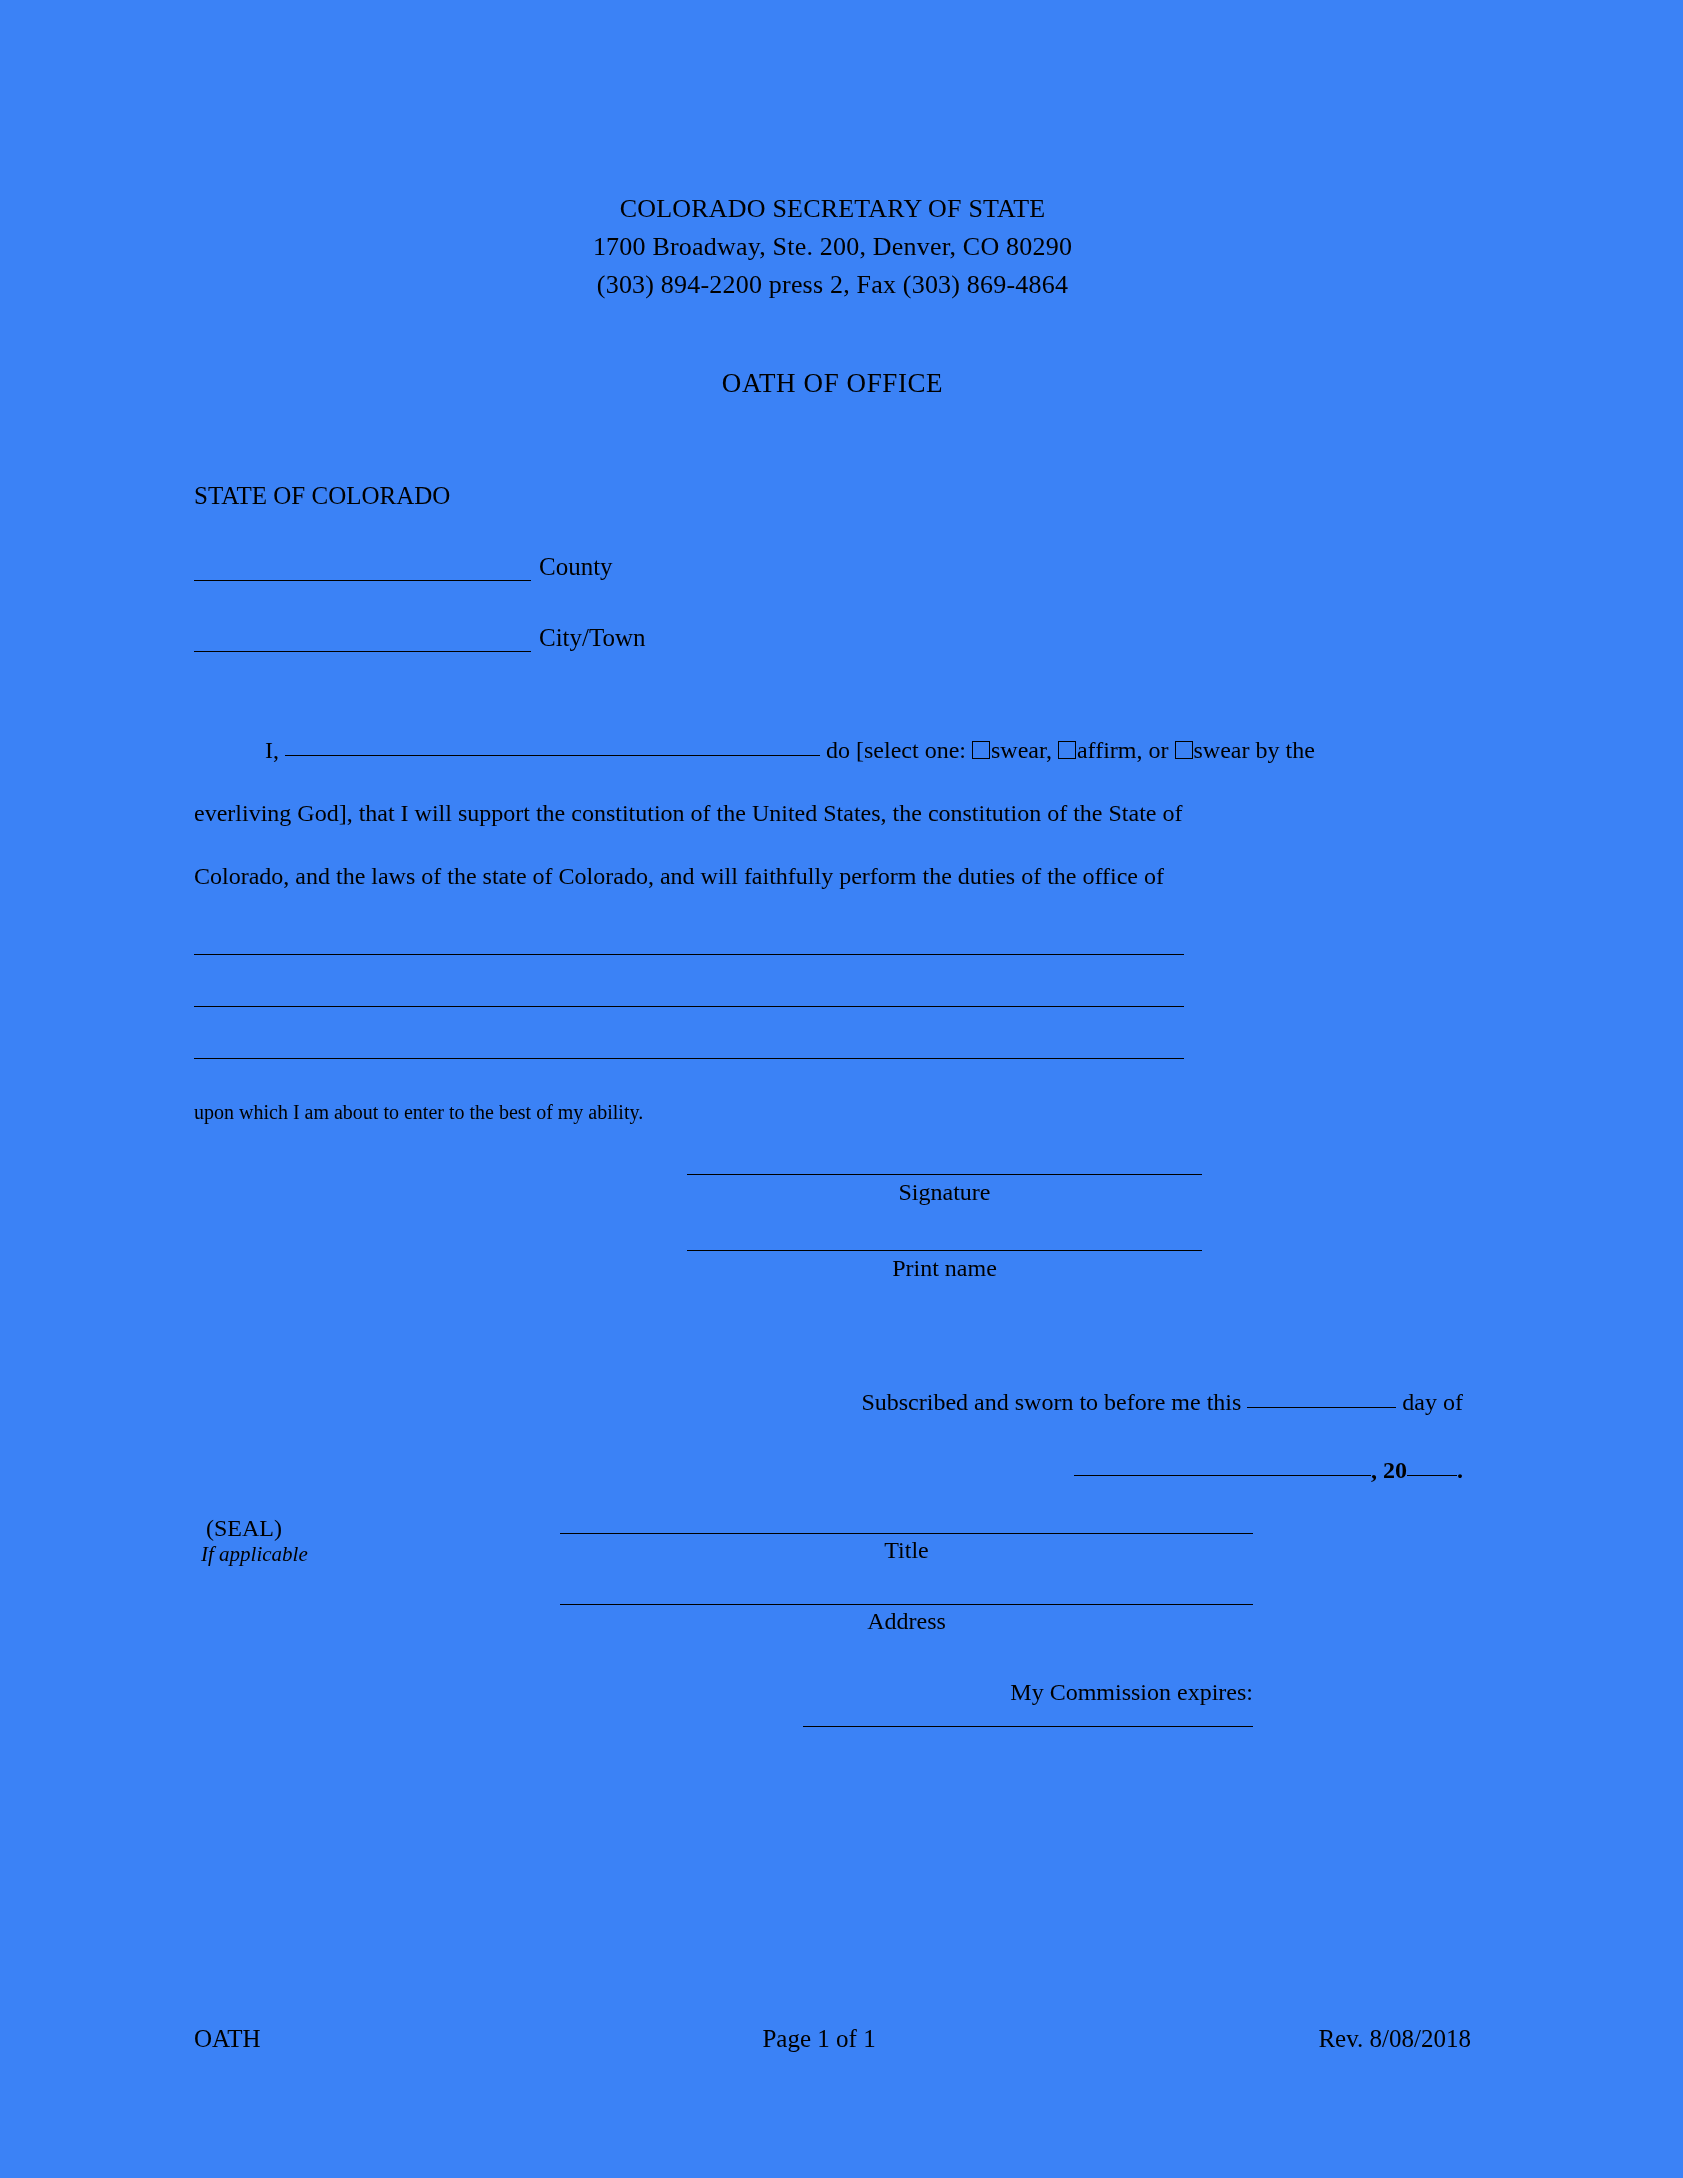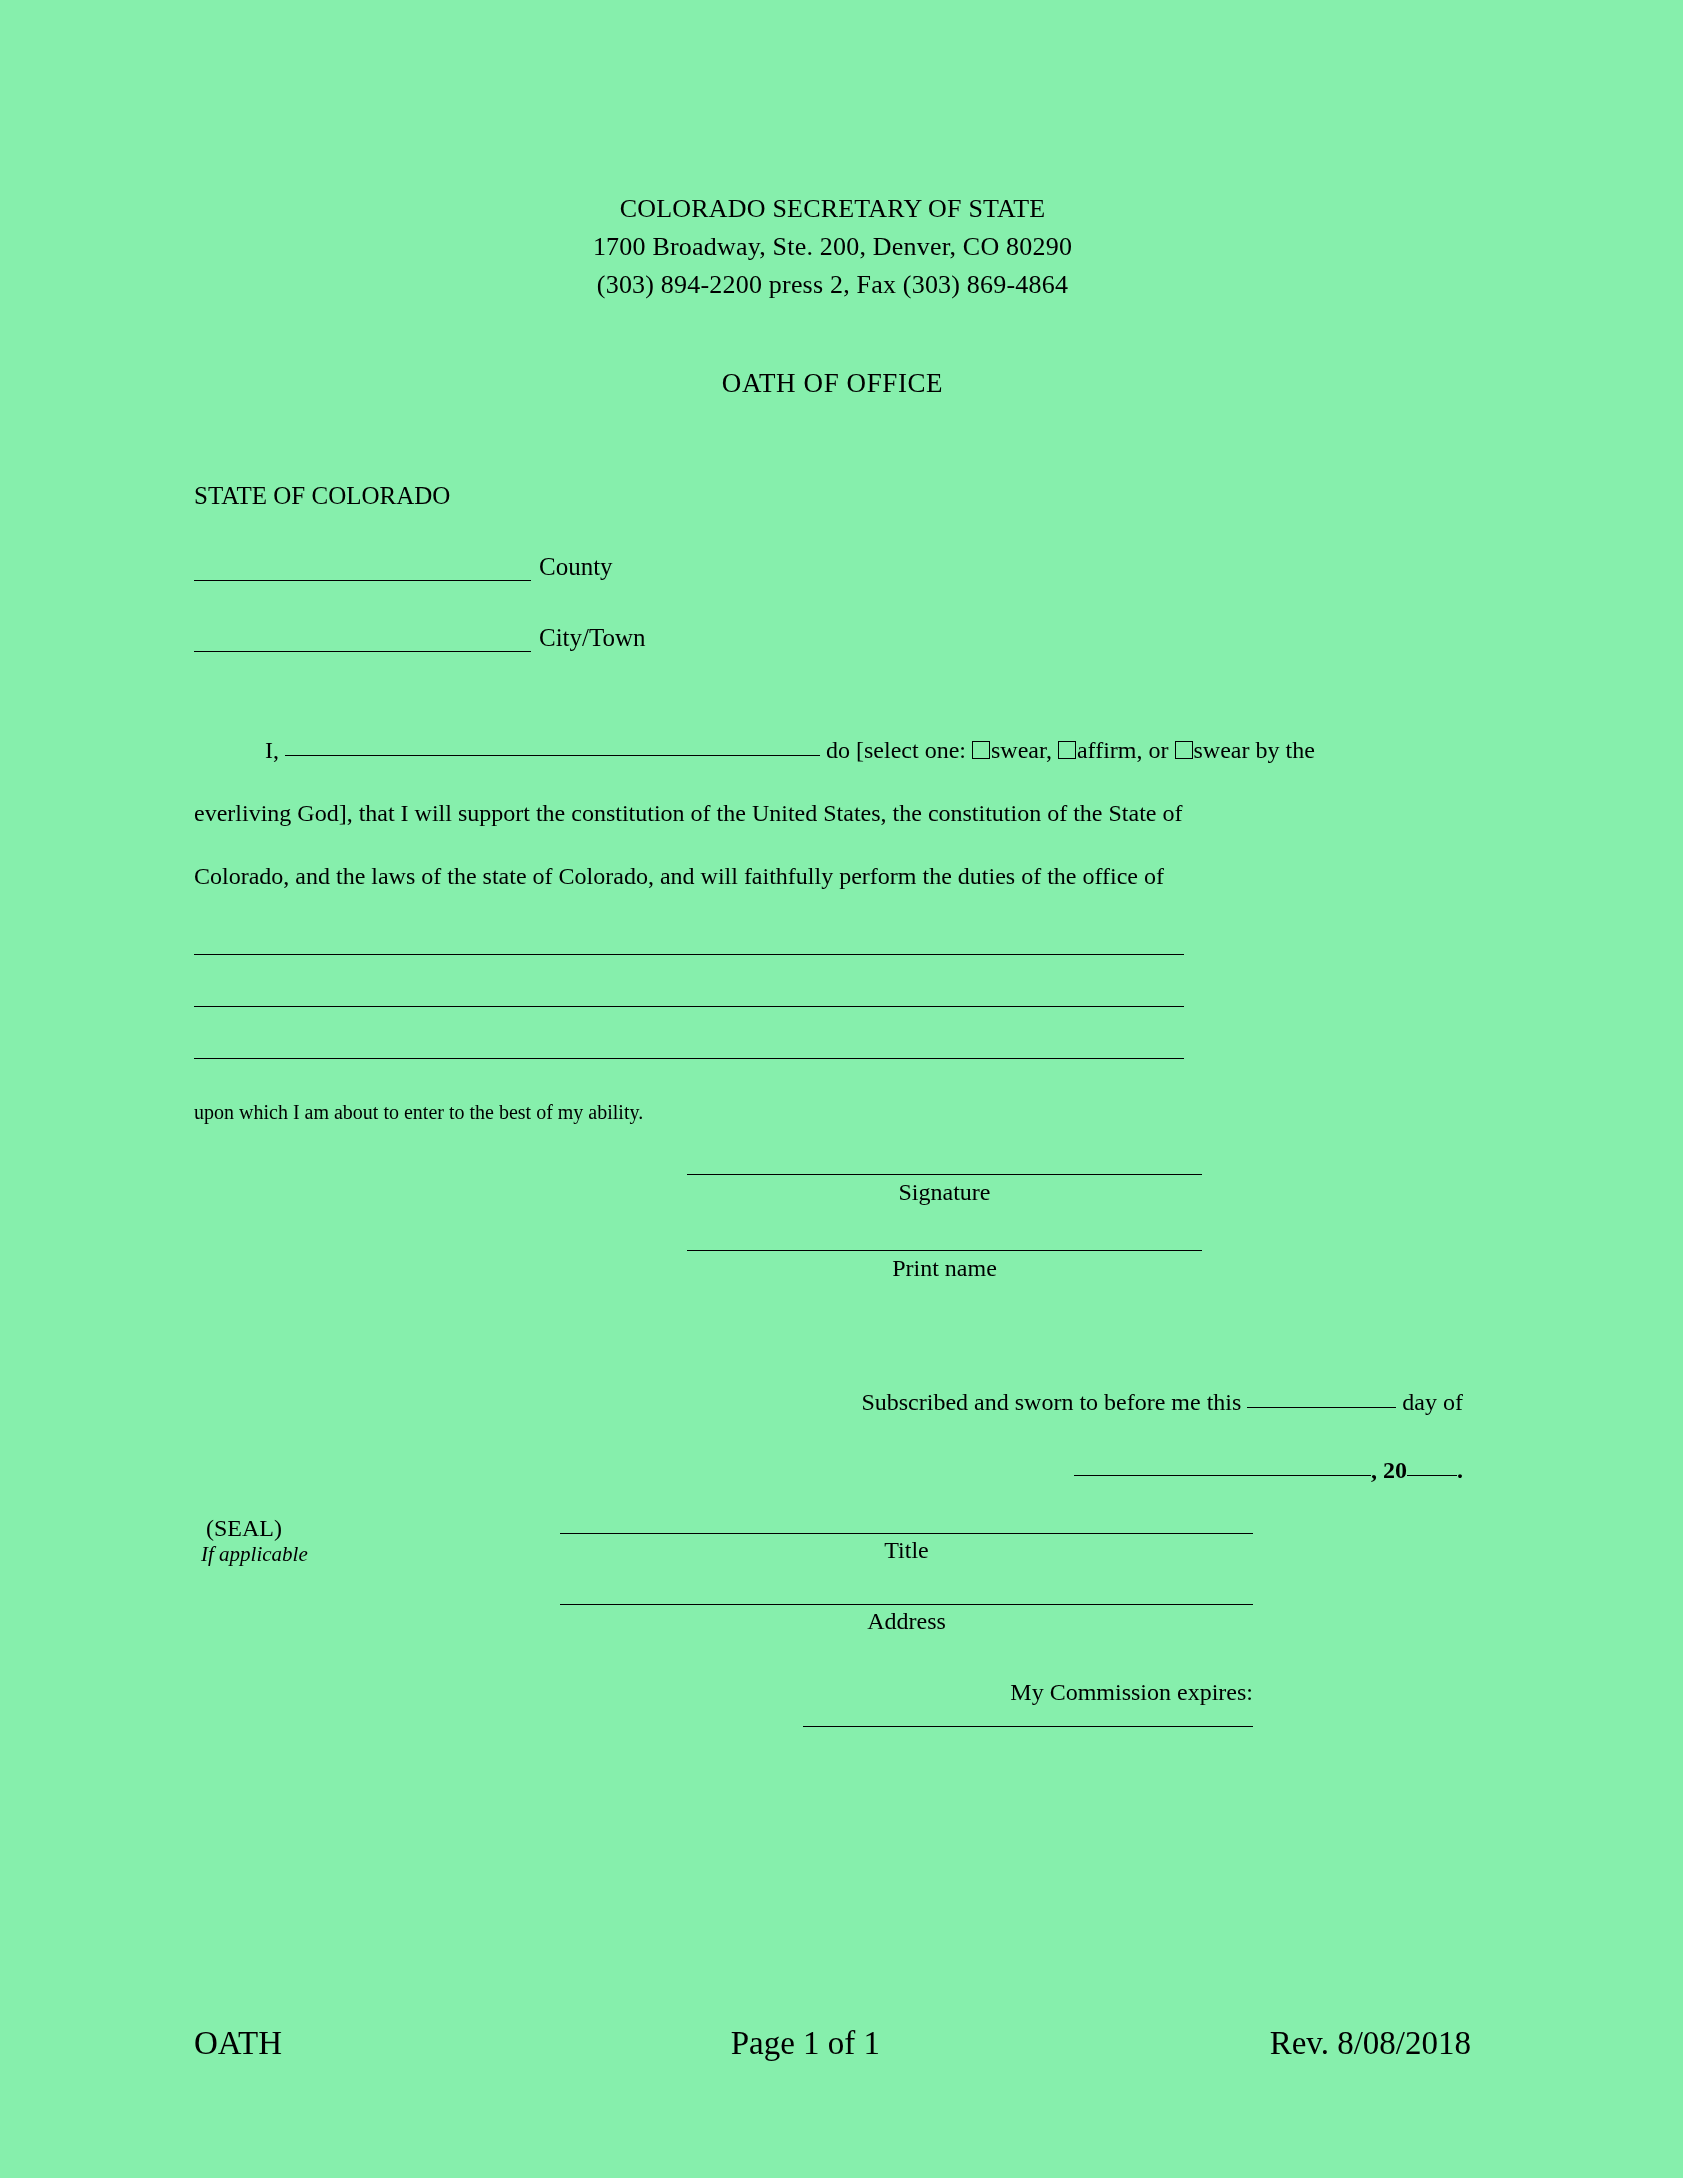--- a/index.html
+++ b/index.html
@@ -13,21 +13,21 @@
     font-family: "Liberation Serif", serif;
     color: #000000;
     position: relative;
     overflow: hidden;
   }
   .page {
     position: absolute;
     left: 0; top: 0;
     width: 1683px;
     height: 2178px;
-    background: #86efac;
+    background: #3b82f6;
   }
   .content {
     position: absolute;
     left: 194px;
     top: 0;
     width: 1277px;
     height: 2178px;
   }
 
   
@@ -175,21 +175,21 @@
     width: 450px;
     margin-left: 12px;
   }
 
   
   .footer {
     position: absolute;
     left: 194px;
     top: 2025px;
     width: 1277px;
-    font-size: 33px;
+    font-size: 25px;
     display: flex;
     justify-content: space-between;
   }
   .footer .mid { margin-left: 59px; }
 </style>
 </head>
 <body>
 
 <div class="page">
   <div class="content">

